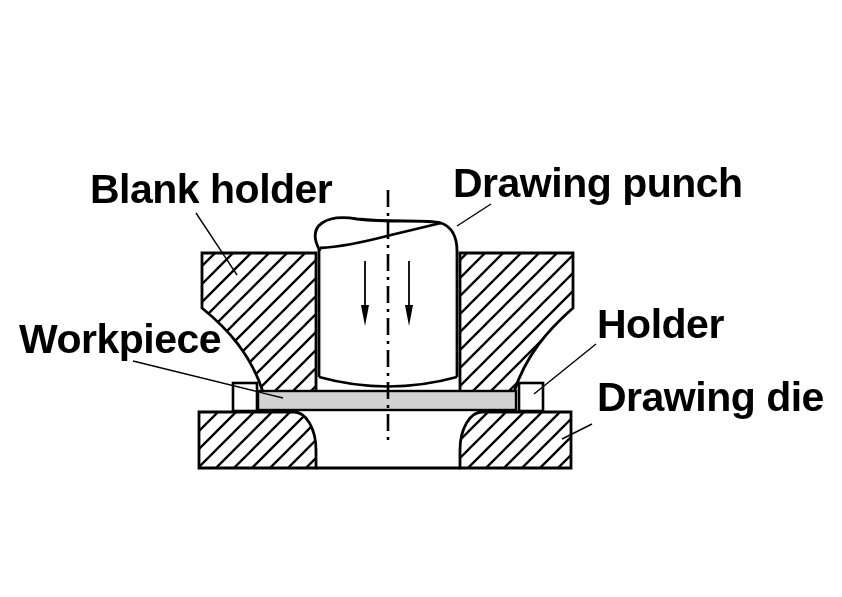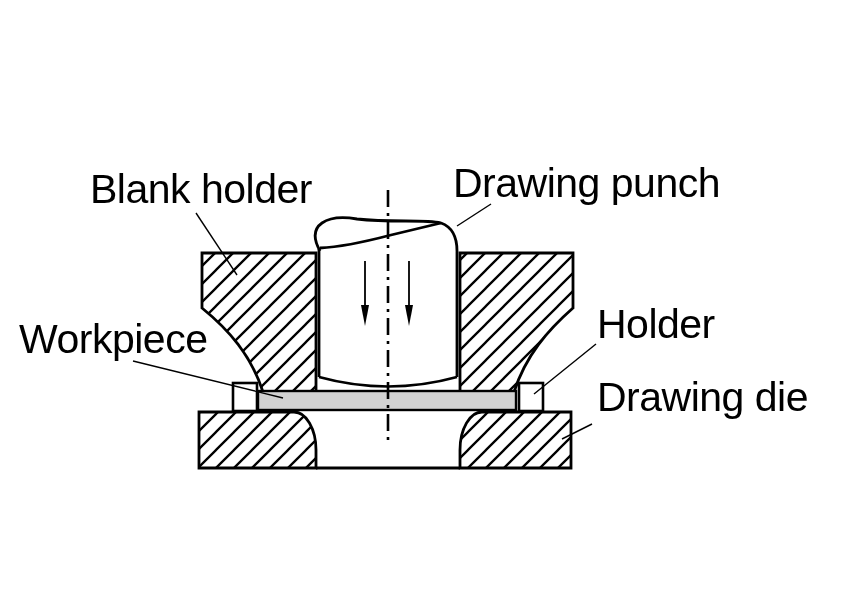--- a/index.html
+++ b/index.html
@@ -1,17 +1,17 @@
 <!DOCTYPE html>
 <html><head>
 <meta charset="utf-8">
 <style>
   html,body{margin:0;padding:0;background:#fff;}
   .stage{position:relative;width:842px;height:597px;background:#fff;overflow:hidden;
-         font-family:"Liberation Sans",sans-serif;}
+         font-family:"Liberation Sans",sans-serif;font-weight:bold;}
   svg{display:block;}
   text.lbl{font-family:"Liberation Sans",sans-serif;font-size:41px;fill:#000;
            letter-spacing:-0.5px;}
 </style>
 </head>
 <body>
 
 <div class="stage">
 <svg width="842" height="597" viewBox="0 0 842 597">
   <defs>

